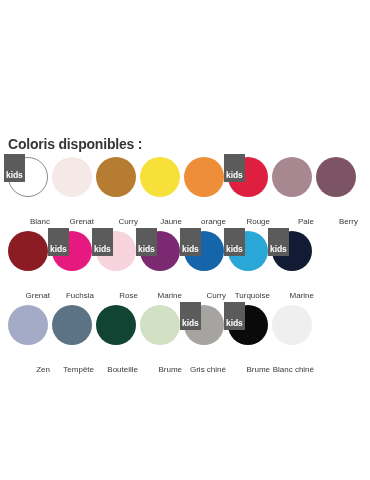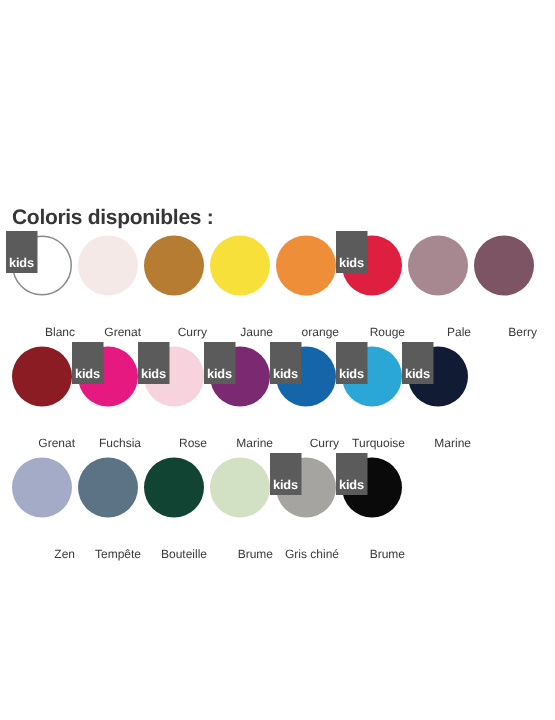--- a/index.html
+++ b/index.html
@@ -246,16 +246,22 @@
           </div>
           <div class="label">Gris chiné</div>
         </div>
         <div class="swatch">
           <div class="disc-wrap">
             <div class="disc" style="background: rgb(10, 10, 10);"></div>
             <span class="kids-badge">kids</span>
           </div>
           <div class="label">Brume</div>
         </div>
+        <div class="swatch">
+          <div class="disc-wrap">
+            <div class="disc" style="background: rgb(239, 239, 239);"></div>
+          </div>
+          <div class="label">Blanc chiné</div>
+        </div>
       </div>
     </div>
 
 </div>
 
 </body></html>

